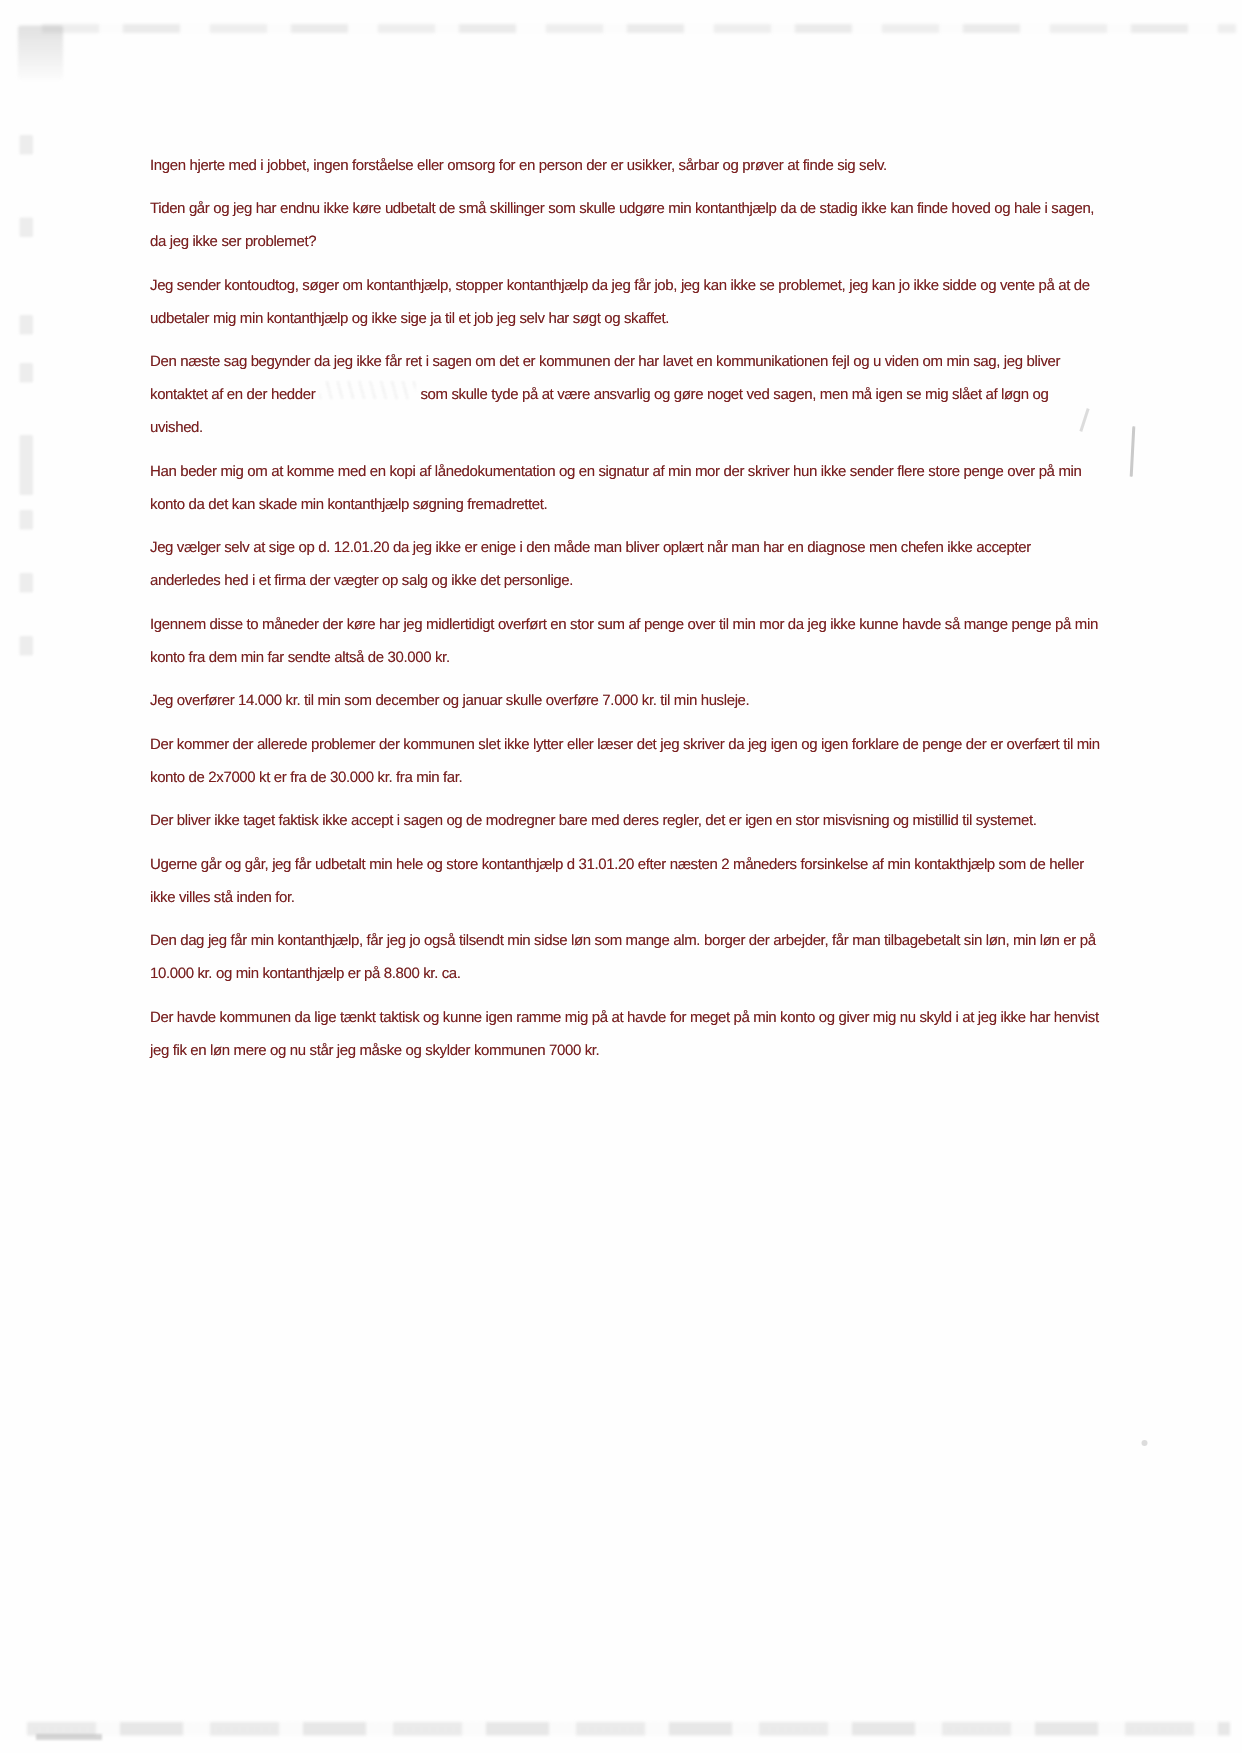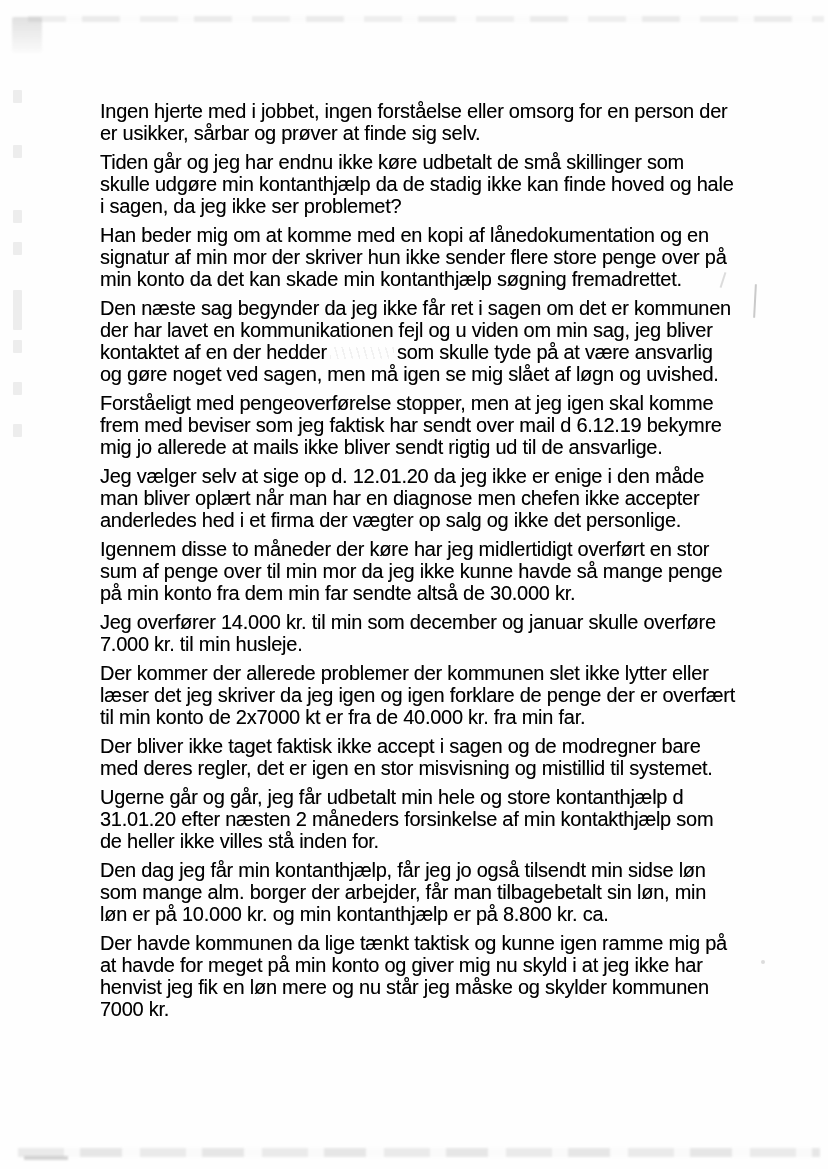--- a/index.html
+++ b/index.html
@@ -14,22 +14,22 @@
     height: 1169px;
     background: #fefefe;
     overflow: hidden;
     font-family: "Liberation Sans", sans-serif;
   }
   .text-block {
     position: absolute;
     left: 100px;
     top: 100px;
     width: 636px;
-    color: #000000;
-    font-size: 20px;
+    color: #7f1d1d;
+    font-size: 10px;
     line-height: 22px;
     letter-spacing: -0.25px;
     text-shadow: 0 0 0.4px rgba(70,70,70,0.55);
   }
   .text-block p {
     margin: 0 0 7px 0;
   }
   
   .redacted-name {
     display: inline-block;
@@ -119,26 +119,26 @@
   <div class="artifact edge-smudge" style="left:13px; top:424px;"></div>
   <div class="artifact pen-stroke-right"></div>
   <div class="artifact pen-mark-diagonal"></div>
   <div class="artifact speck-right"></div>
   <div class="artifact streak-bottom"></div>
   <div class="artifact streak-bottom-left"></div>
 
   <div class="text-block">
     <p>Ingen hjerte med i jobbet, ingen forståelse eller omsorg for en person der er usikker, sårbar og prøver at finde sig selv.</p>
     <p>Tiden går og jeg har endnu ikke køre udbetalt de små skillinger som skulle udgøre min kontanthjælp da de stadig ikke kan finde hoved og hale i sagen, da jeg ikke ser problemet?</p>
+    <p>Jeg sender kontoudtog, søger om kontanthjælp, stopper kontanthjælp da jeg får job, jeg kan ikke se problemet, jeg kan jo ikke sidde og vente på at de udbetaler mig min kontanthjælp og ikke sige ja til et job jeg selv har søgt og skaffet.</p>
+    <p><span>Den næste sag begynder da jeg ikke får ret i sagen om det er kommunen der har lavet en kommunikationen fejl og u viden om min sag, jeg bliver kontaktet af en der hedder</span><span class="redacted-name"></span><span>som skulle tyde på at være ansvarlig og gøre noget ved sagen, men må igen se mig slået af løgn og uvished.</span></p>
     <p>Han beder mig om at komme med en kopi af lånedokumentation og en signatur af min mor der skriver hun ikke sender flere store penge over på min konto da det kan skade min kontanthjælp søgning fremadrettet.</p>
-    <p><span>Den næste sag begynder da jeg ikke får ret i sagen om det er kommunen der har lavet en kommunikationen fejl og u viden om min sag, jeg bliver kontaktet af en der hedder</span><span class="redacted-name"></span><span>som skulle tyde på at være ansvarlig og gøre noget ved sagen, men må igen se mig slået af løgn og uvished.</span></p>
-    <p>Forståeligt med pengeoverførelse stopper, men at jeg igen skal komme frem med beviser som jeg faktisk har sendt over mail d 6.12.19 bekymre mig jo allerede at mails ikke bliver sendt rigtig ud til de ansvarlige.</p>
     <p>Jeg vælger selv at sige op d. 12.01.20 da jeg ikke er enige i den måde man bliver oplært når man har en diagnose men chefen ikke accepter anderledes hed i et firma der vægter op salg og ikke det personlige.</p>
     <p>Igennem disse to måneder der køre har jeg midlertidigt overført en stor sum af penge over til min mor da jeg ikke kunne havde så mange penge på min konto fra dem min far sendte altså de 30.000 kr.</p>
     <p>Jeg overfører 14.000 kr. til min som december og januar skulle overføre 7.000 kr. til min husleje.</p>
-    <p>Der kommer der allerede problemer der kommunen slet ikke lytter eller læser det jeg skriver da jeg igen og igen forklare de penge der er overfært til min konto de 2x7000 kt er fra de 40.000 kr. fra min far.</p>
+    <p>Der kommer der allerede problemer der kommunen slet ikke lytter eller læser det jeg skriver da jeg igen og igen forklare de penge der er overfært til min konto de 2x7000 kt er fra de 30.000 kr. fra min far.</p>
     <p>Der bliver ikke taget faktisk ikke accept i sagen og de modregner bare med deres regler, det er igen en stor misvisning og mistillid til systemet.</p>
     <p>Ugerne går og går, jeg får udbetalt min hele og store kontanthjælp d 31.01.20 efter næsten 2 måneders forsinkelse af min kontakthjælp som de heller ikke villes stå inden for.</p>
     <p>Den dag jeg får min kontanthjælp, får jeg jo også tilsendt min sidse løn som mange alm. borger der arbejder, får man tilbagebetalt sin løn, min løn er på 10.000 kr. og min kontanthjælp er på 8.800 kr. ca.</p>
     <p>Der havde kommunen da lige tænkt taktisk og kunne igen ramme mig på at havde for meget på min konto og giver mig nu skyld i at jeg ikke har henvist jeg fik en løn mere og nu står jeg måske og skylder kommunen 7000 kr.</p>
   </div>
 
 </div>
 
 </body></html>

